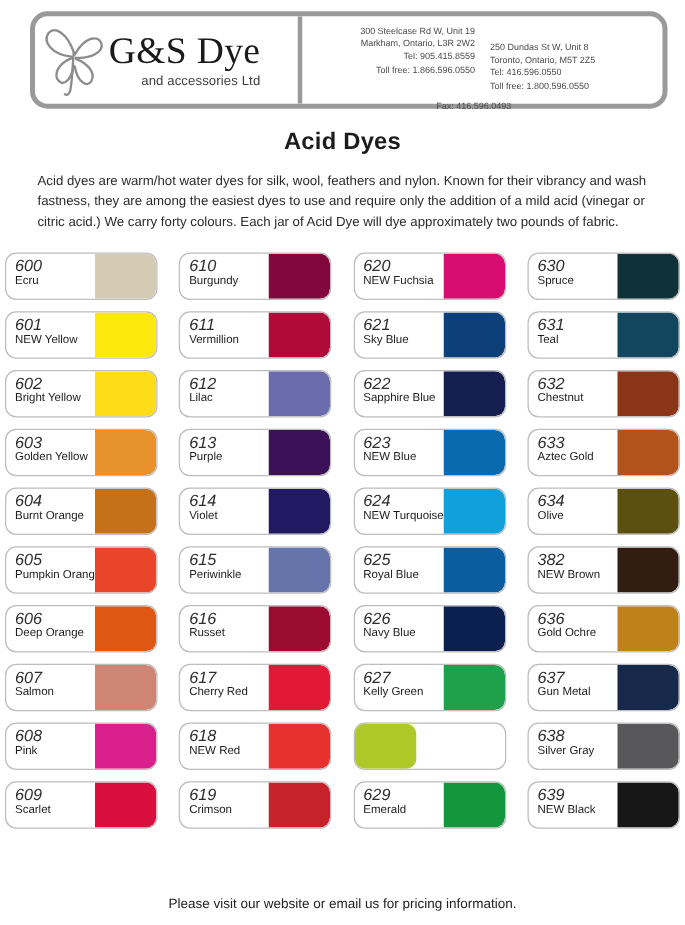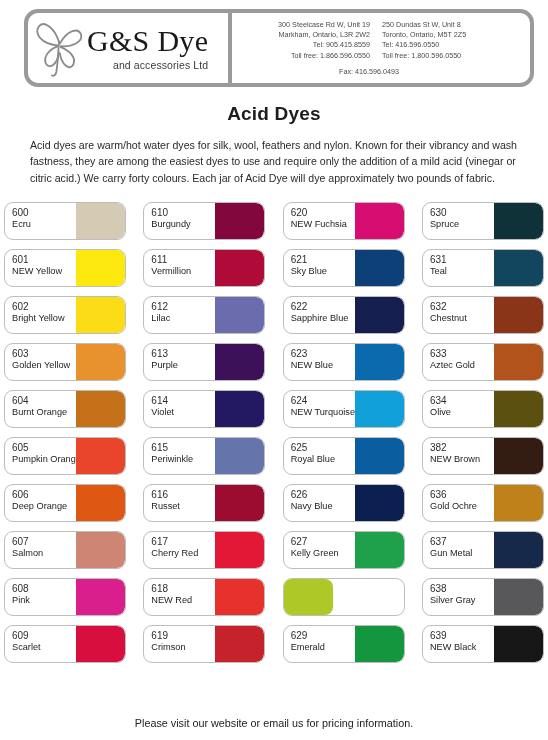--- a/index.html
+++ b/index.html
@@ -58,40 +58,41 @@
   .brand-sub {
     font-size: 10.5px;
     color: #3c3c3c;
     text-align: right;
     margin-top: 3px;
     letter-spacing: 0.1px;
   }
 
   .header-right {
     flex: 1;
-    padding: 7px 20px 4px 10px;
+    padding: 7px 10px 4px 10px;
     box-sizing: border-box;
     display: flex;
     flex-direction: column;
     color: #4a4a4a;
   }
   .addr-row {
     display: flex;
     gap: 12px;
   }
   .addr {
     font-size: 7.2px;
     line-height: 10.2px;
     width: 128px;
   }
   .addr.left {
     text-align: right;
   }
   .addr.right {
     text-align: left;
+    margin-top: 13px;
   }
   .contact-line {
     font-size: 7.2px;
     line-height: 10.2px;
     text-align: center;
     margin-top: 6px;
     padding-right: 14px;
   }
 
   
@@ -132,23 +133,24 @@
     overflow: hidden;
     box-sizing: border-box;
   }
   .sw-label {
     flex: 1;
     padding: 5px 0 0 7px;
     box-sizing: border-box;
     min-width: 0;
   }
   .sw-code {
-    font-size: 10px;
+    font-size: 13px;
     line-height: 10px;
     color: #2d2d2d;
+    font-style: italic;
   }
   .sw-name {
     font-size: 9.2px;
     line-height: 12px;
     color: #1d1d1d;
     white-space: nowrap;
   }
   .sw-chip {
     width: 49px;
     flex: 0 0 49px;

